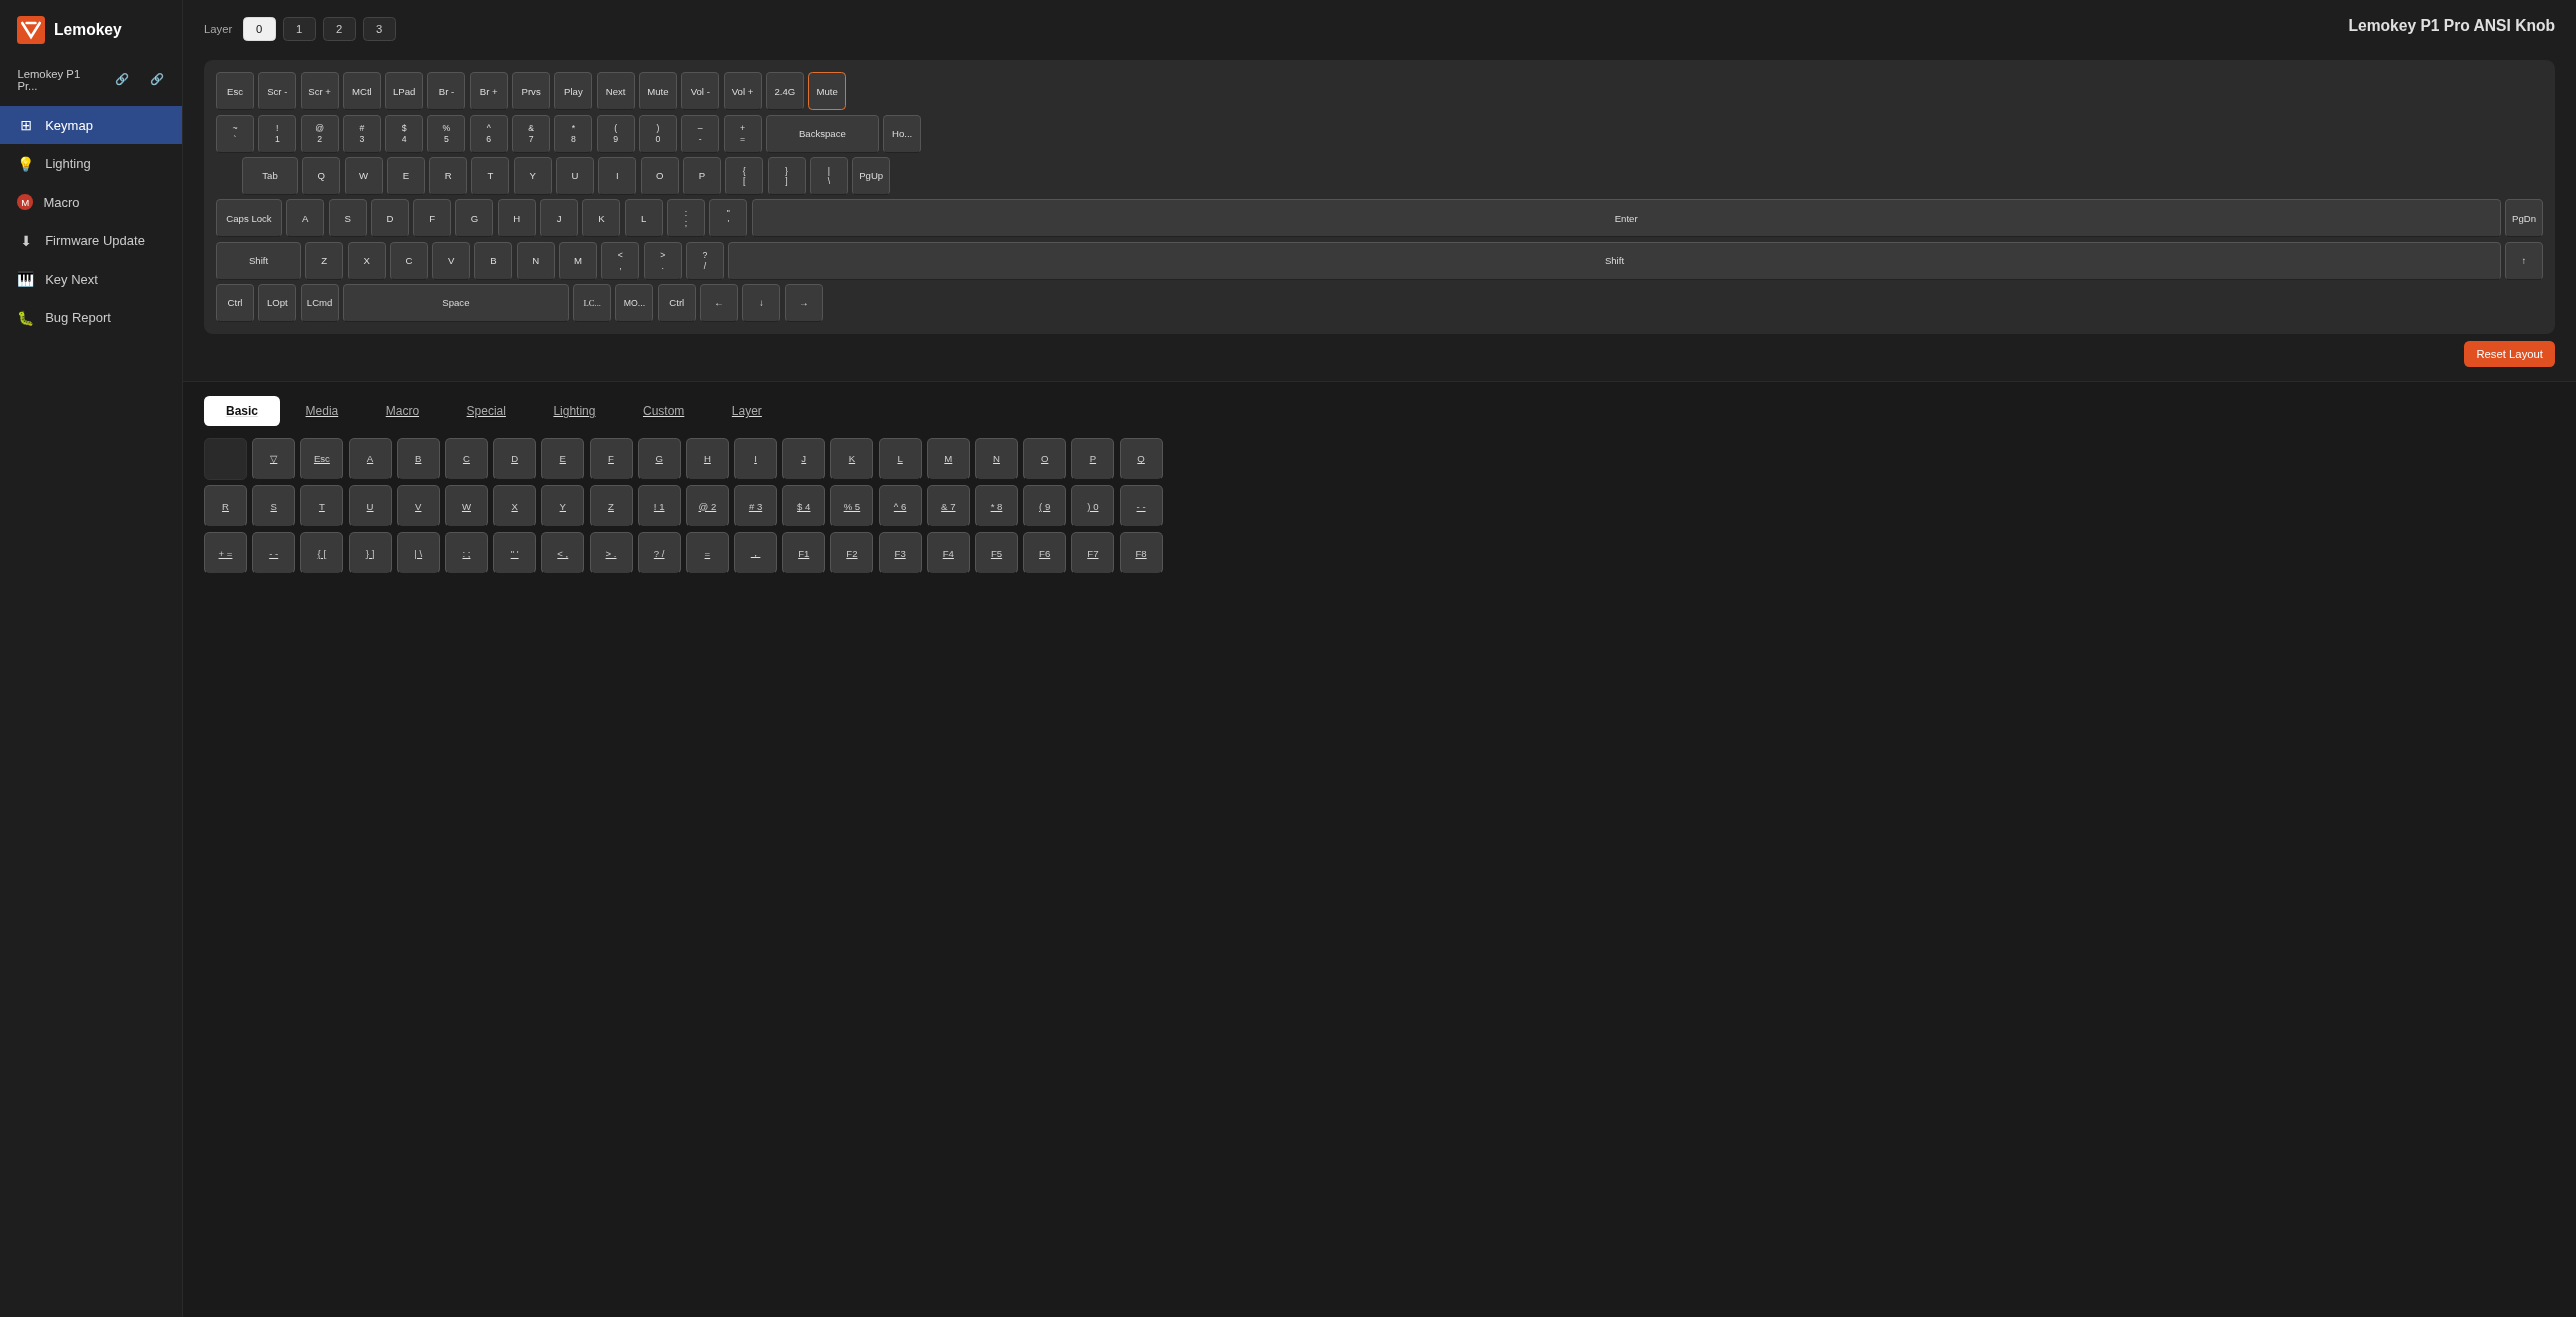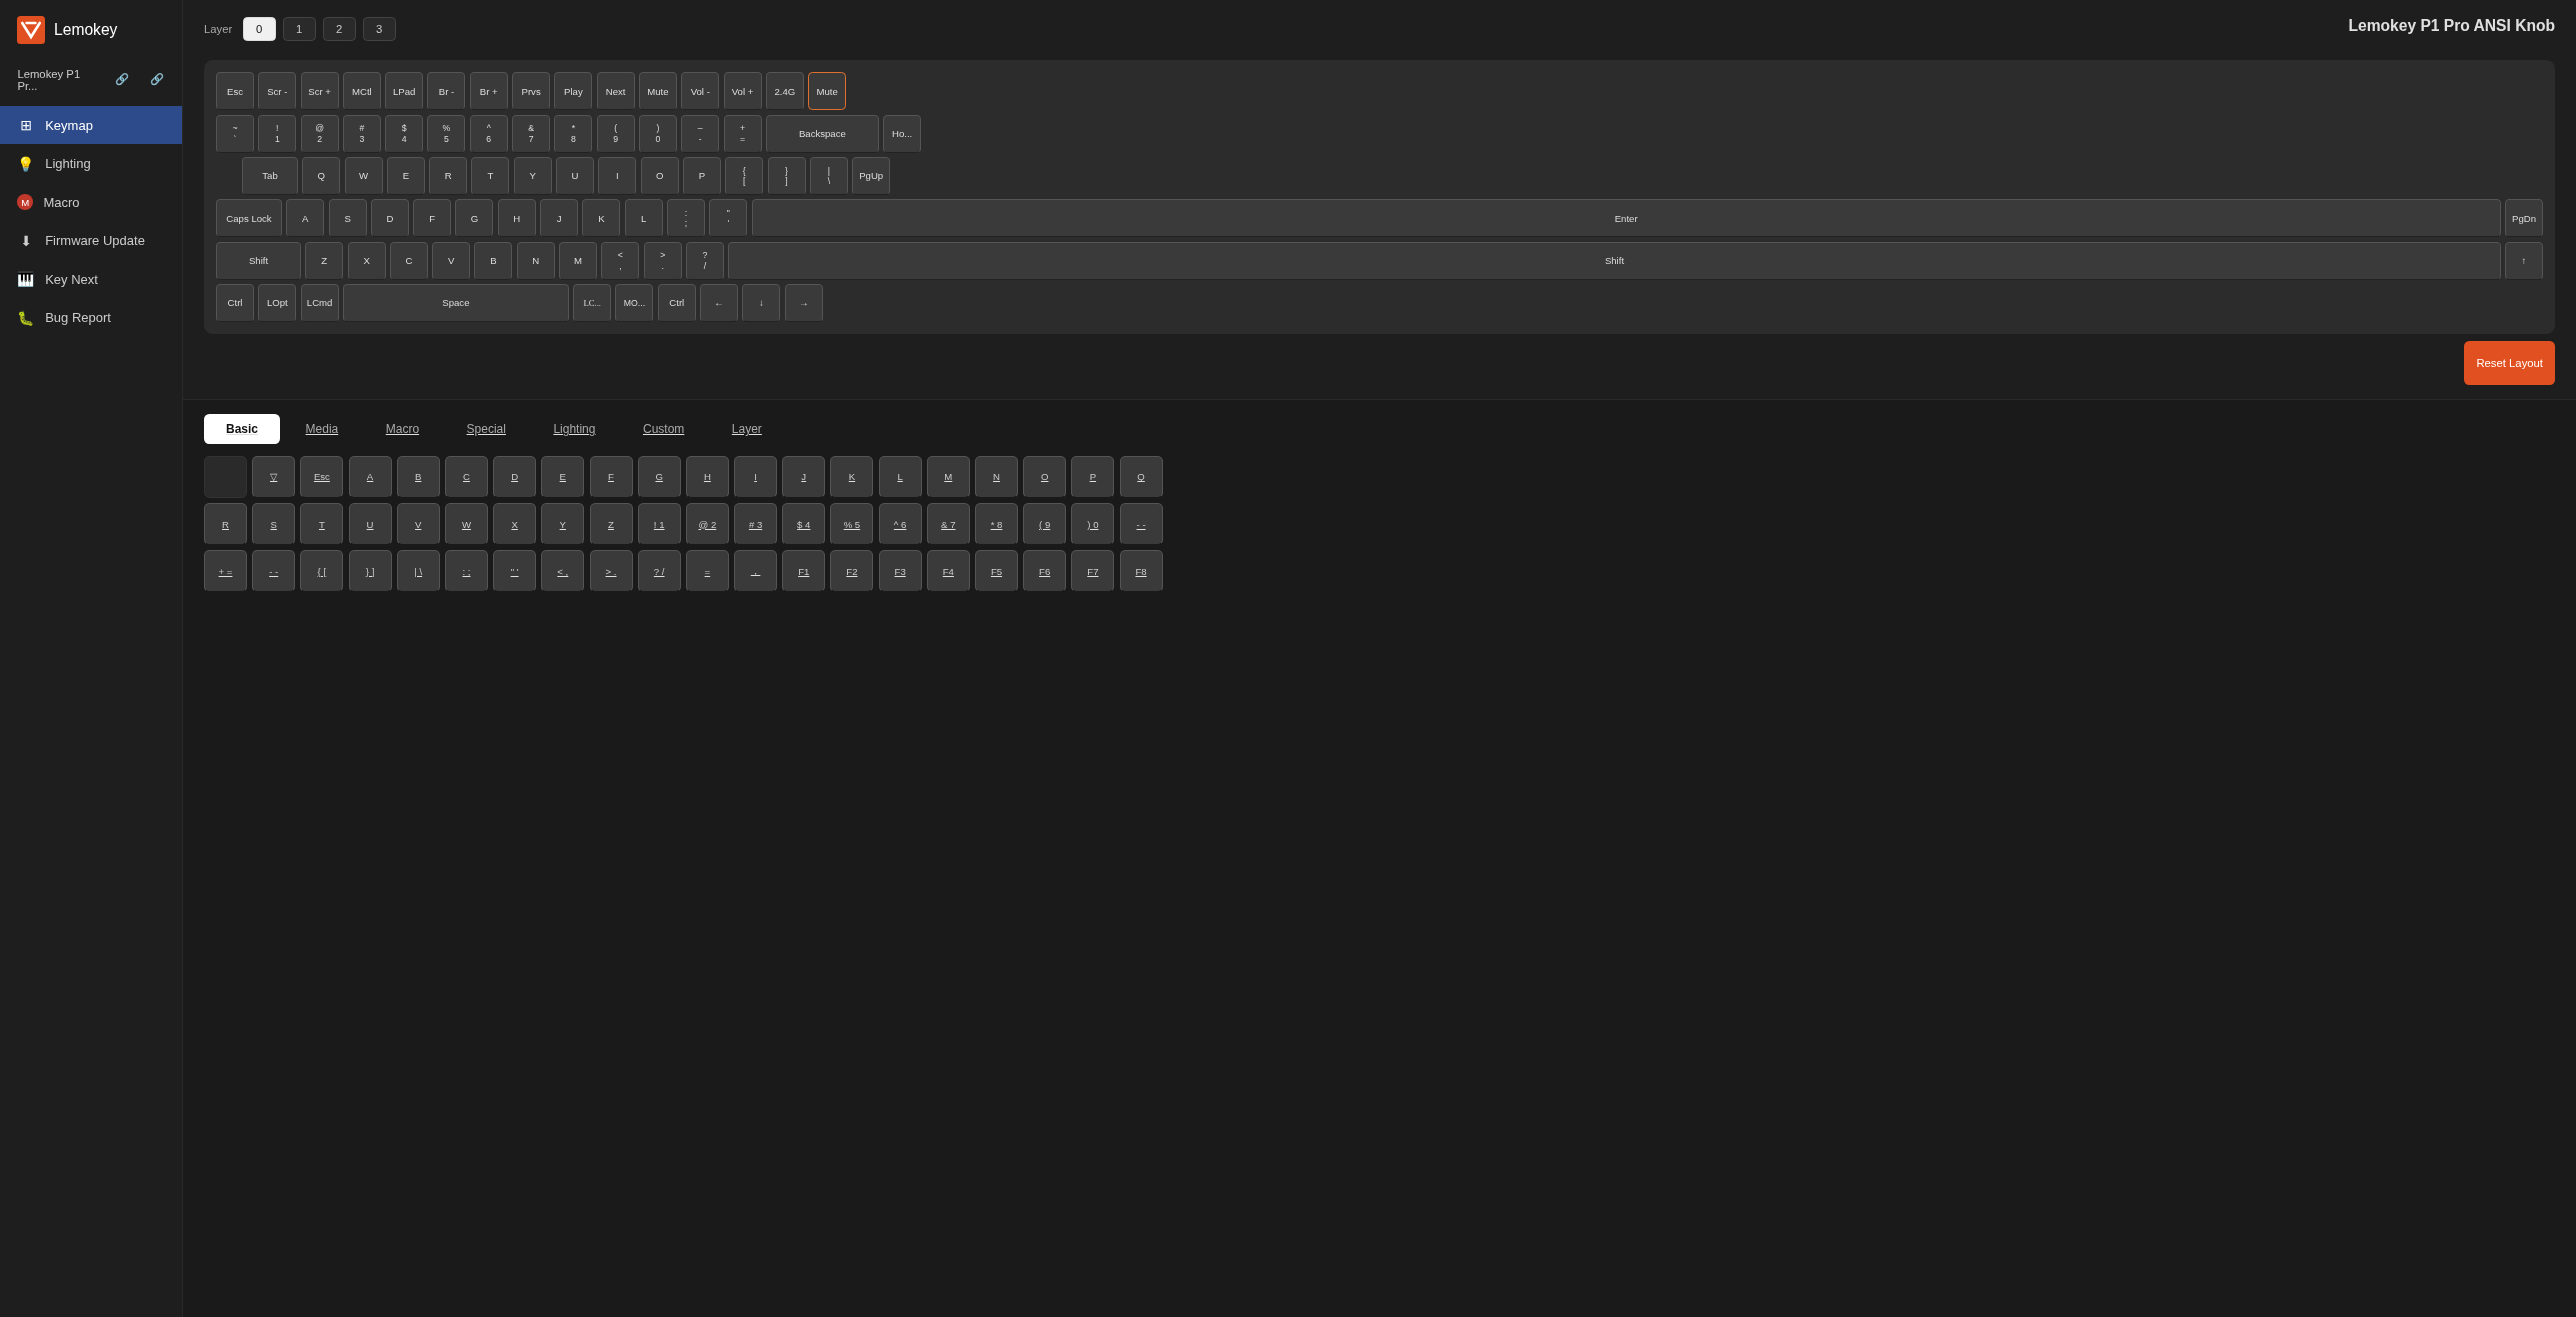--- a/index.html
+++ b/index.html
@@ -21,21 +21,21 @@
       flex-direction: column;
       padding: 0;
       border-right: 0.9px solid #2a2a2a;
     }
     .sidebar-logo {
       display: flex;
       align-items: center;
       gap: 8.7px;
       padding: 15.6px 17.4px;
       font-size: 15.6px;
-      font-weight: 400;
+      font-weight: 700;
       color: #fff;
     }
     .logo-icon {
       width: 28px;
       height: 28px;
     }
     .sidebar-device {
       padding: 8.7px 17.4px 14px;
       font-size: 10.4px;
       color: #aaa;
@@ -162,21 +162,21 @@
     .key.w-15 { width: 56px; margin-left: 26px; }
     .key.w-175 { width: 66px; }
     .key.w-225 { width: 85px; }
     .key.w-6 { width: 226px; }
     .key.w-back { width: 113px; }
     .reset-btn {
       background: #e05020;
       color: #fff;
       border: none;
       border-radius: 5.2px;
-      padding: 16px 12px;
+      padding: 7px 12px;
       font-size: 11.3px;
       cursor: pointer;
       white-space: nowrap;
       align-self: flex-end;
     }
 
     
     .bottom-panel {
       flex: 1;
       background: #1a1a1a;

